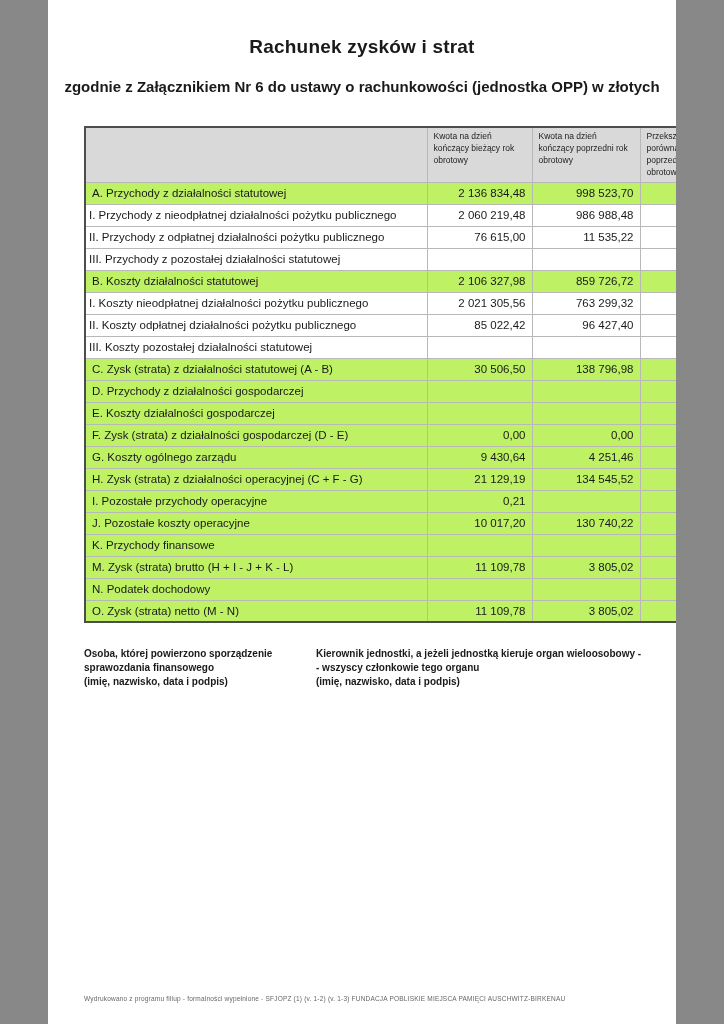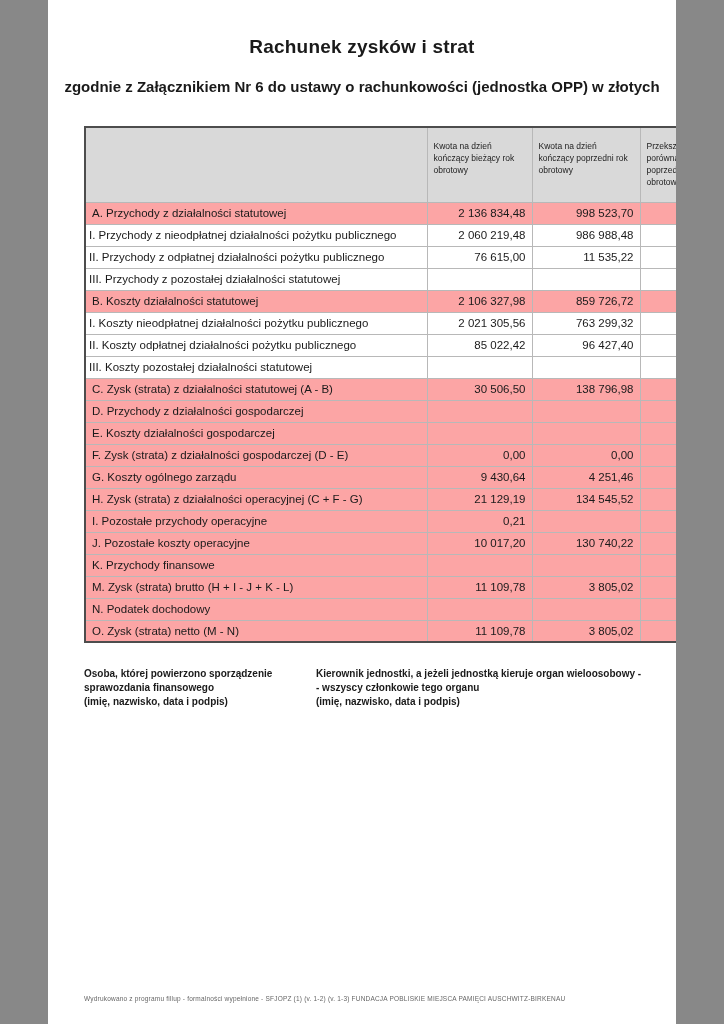--- a/index.html
+++ b/index.html
@@ -36,34 +36,34 @@
   }
   table.pl-table th, table.pl-table td {
     border: 1px solid #b8b8b8;
   }
   table.pl-table thead th {
     background: #d9d9d9;
     font-size: 8.5px;
     font-weight: normal;
     text-align: left;
     vertical-align: top;
-    padding: 13px 6px;
+    padding: 3px 6px;
     height: 45px;
     line-height: 1.4;
     color: #222;
   }
   table.pl-table td {
     height: 22px;
     font-size: 11.5px;
     padding: 3px 6px;
     vertical-align: middle;
     white-space: nowrap;
     overflow: hidden;
   }
-  tr.main td { background: #fca5a5; }
+  tr.main td { background: #bef264; }
   tr.sub  td { background: #ffffff; }
   td.col-label { text-align: left; }
   tr.sub td.col-label { padding-left: 3px; }
   td.col-val { text-align: right; padding-right: 9px; }
   .signatures {
     display: flex;
     margin: 24px 0 0 36px;
     width: 656px;
   }
   .sig-block {

